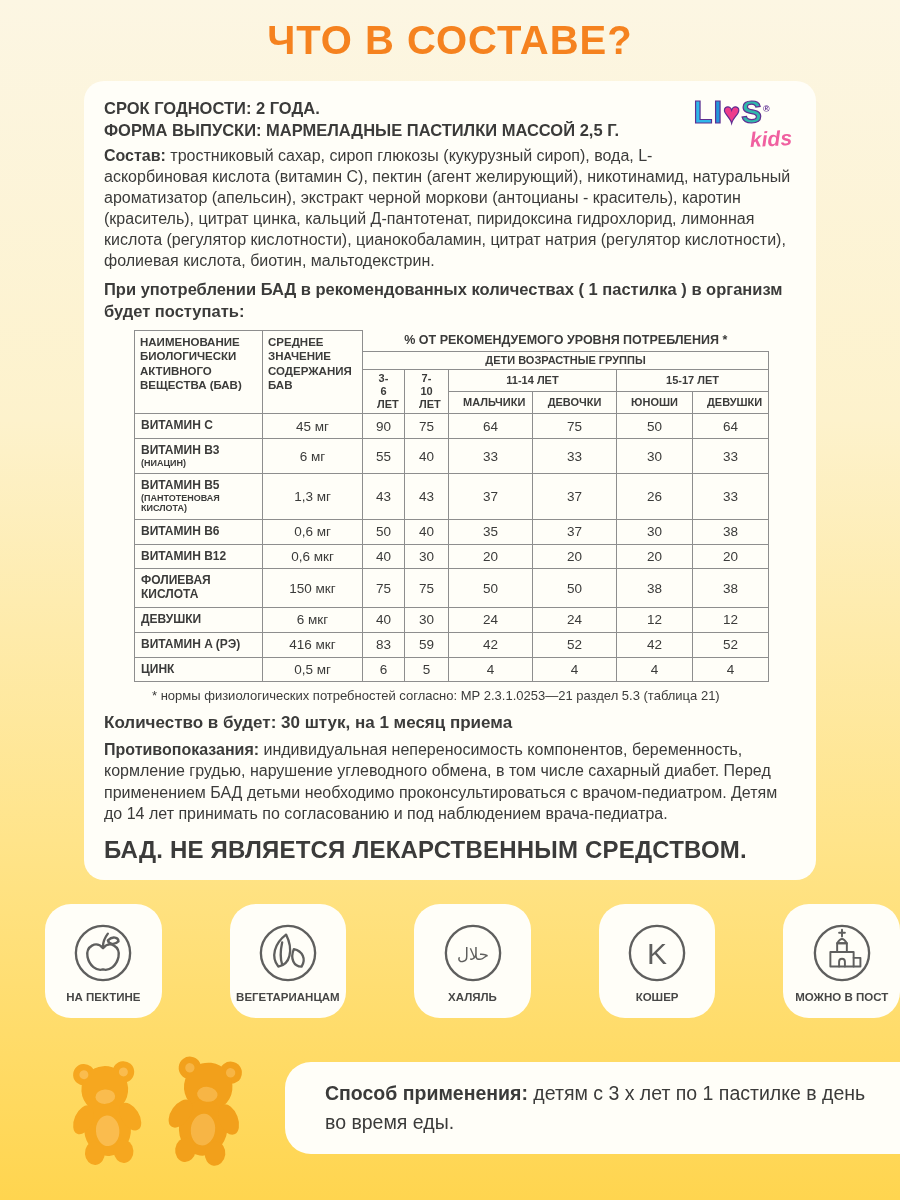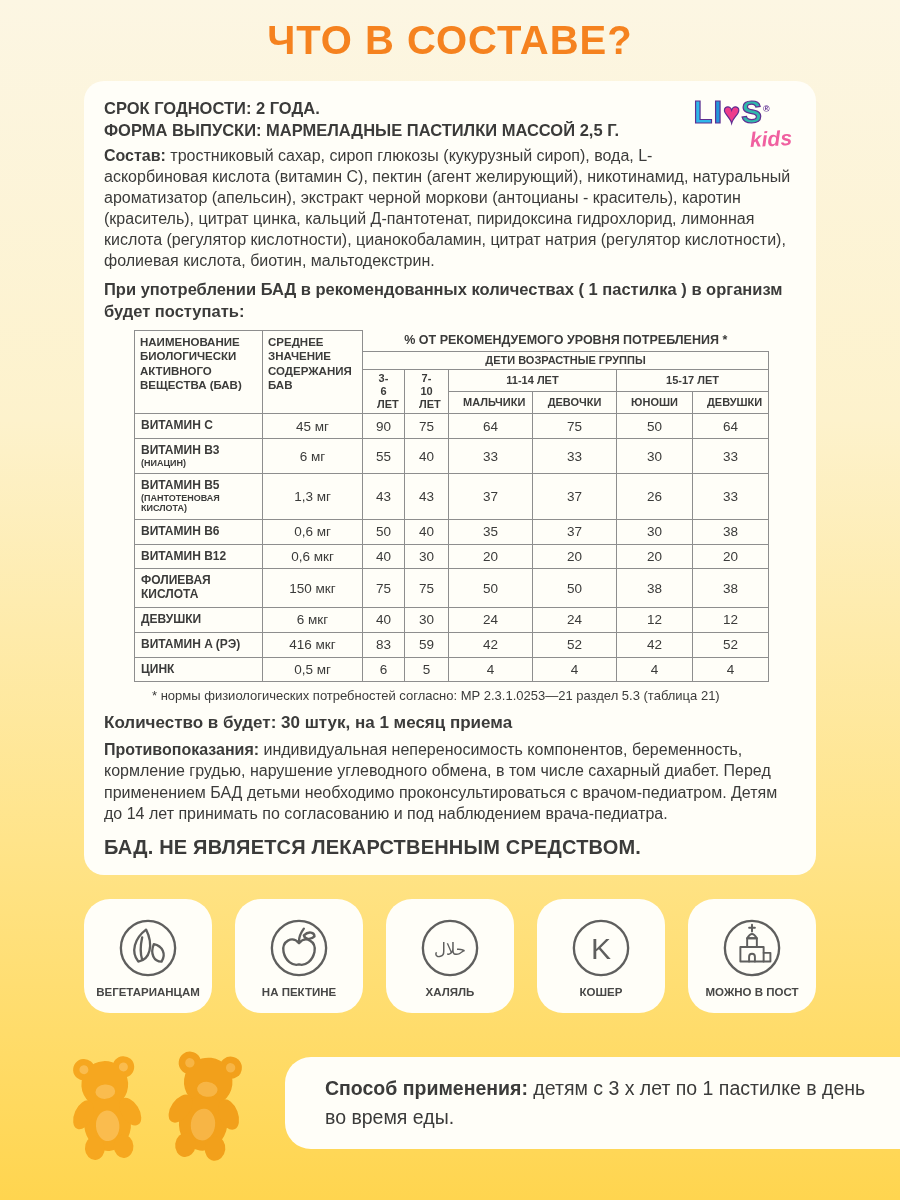--- a/index.html
+++ b/index.html
@@ -68,29 +68,30 @@
   th.pct { border-top: none; border-left: none; border-right: none; font-size: 12.5px; font-weight: 700; padding: 2px 0 4px; text-align: center; }
   th.hdr { font-size: 11px; font-weight: 700; padding: 2px 14px; text-align: center; line-height: 1.2; vertical-align: middle; }
   th.name-h, th.amt-h { text-align: left; vertical-align: top; font-size: 11.5px; font-weight: 700; padding: 4px 5px; line-height: 1.25; }
   td.c-name { font-size: 12px; font-weight: 700; padding: 5px 3px 5px 6px; line-height: 1.15; text-align: left; vertical-align: middle; }
   td.c-name .sub { font-size: 9px; font-weight: 700; }
   td.c-amt, td.c-val { text-align: center; font-size: 13.5px; padding: 2px; vertical-align: middle; }
 
   .footnote { font-size: 13px; margin: 6px 0 0 48px; }
   .quantity { font-weight: 700; font-size: 17px; margin-top: 10px; }
   .contra { font-size: 16px; line-height: 1.32; margin-top: 6px; }
-  .disclaimer { font-weight: 700; font-size: 20px; margin-top: 12px; letter-spacing: 0.2px; }
+  .disclaimer { font-weight: 700; font-size: 24px; margin-top: 12px; letter-spacing: 0.2px; }
 
   .badges { display: flex; justify-content: center; gap: 23px; margin-top: 24px; }
   .badge {
     width: 128px; height: 114px;
     background: #FFFEF8;
     border-radius: 26px;
     display: flex; flex-direction: column; align-items: center; justify-content: center;
     padding-top: 4px;
+    margin-left: 45px;
   }
   .badge-label { font-size: 11.5px; font-weight: 700; color: #474746; margin-top: 7px; text-align: center; }
   .badge svg { display: block; }
 
   .bottom { position: relative; height: 170px; margin-top: 22px; }
   .bears { position: absolute; left: 52px; top: 2px; width: 235px; }
   .bears svg { display: inline-block; }
   .bear-2 { margin-left: -14px; }
   .usage-box {
     position: absolute;
@@ -282,38 +283,38 @@
 
     <div class="disclaimer">БАД. НЕ ЯВЛЯЕТСЯ ЛЕКАРСТВЕННЫМ СРЕДСТВОМ.</div>
   </div>
 
   <div class="badges">
 
     <div class="badge">
       <span>
         <svg width="62" height="62" viewBox="0 0 64 64" fill="none" stroke="#5F5F5E" stroke-width="2.4" stroke-linecap="round" stroke-linejoin="round">
           <circle cx="32" cy="32" r="28"></circle>
+          <path d="M32 27 C25 19 14 25 16 36 C18 45 25 51 32 49 C39 51 46 45 48 36 C50 25 39 19 32 27 Z"></path>
+          <path d="M32 25 C32 19 34 16 37 12"></path>
+          <path d="M37 19 C42 14 48 16 48 20 C44 24 38 23 37 19 Z"></path>
+        </svg>
+      </span>
+      <div class="badge-label">НА ПЕКТИНЕ</div>
+    </div>
+
+    <div class="badge">
+      <span>
+        <svg width="62" height="62" viewBox="0 0 64 64" fill="none" stroke="#5F5F5E" stroke-width="2.4" stroke-linecap="round" stroke-linejoin="round">
+          <circle cx="32" cy="32" r="28"></circle>
           <path d="M30 13 C18 22 14 36 22 46 C34 44 38 29 30 13 Z"></path>
           <path d="M26 21 C24 30 24 38 26 44"></path>
           <path d="M38 28 C47 30 51 38 46 46 C38 46 34 38 38 28 Z"></path>
         </svg>
       </span>
       <div class="badge-label">ВЕГЕТАРИАНЦАМ</div>
-    </div>
-
-    <div class="badge">
-      <span>
-        <svg width="62" height="62" viewBox="0 0 64 64" fill="none" stroke="#5F5F5E" stroke-width="2.4" stroke-linecap="round" stroke-linejoin="round">
-          <circle cx="32" cy="32" r="28"></circle>
-          <path d="M32 27 C25 19 14 25 16 36 C18 45 25 51 32 49 C39 51 46 45 48 36 C50 25 39 19 32 27 Z"></path>
-          <path d="M32 25 C32 19 34 16 37 12"></path>
-          <path d="M37 19 C42 14 48 16 48 20 C44 24 38 23 37 19 Z"></path>
-        </svg>
-      </span>
-      <div class="badge-label">НА ПЕКТИНЕ</div>
     </div>
 
     <div class="badge">
       <span>
         <svg width="62" height="62" viewBox="0 0 64 64" fill="none">
           <circle cx="32" cy="32" r="28" stroke="#5F5F5E" stroke-width="2.4"></circle>
           <text x="32" y="39" text-anchor="middle" font-size="17" fill="#5F5F5E" font-family="DejaVu Sans, sans-serif">حلال</text>
         </svg>
       </span>
       <div class="badge-label">ХАЛЯЛЬ</div>

